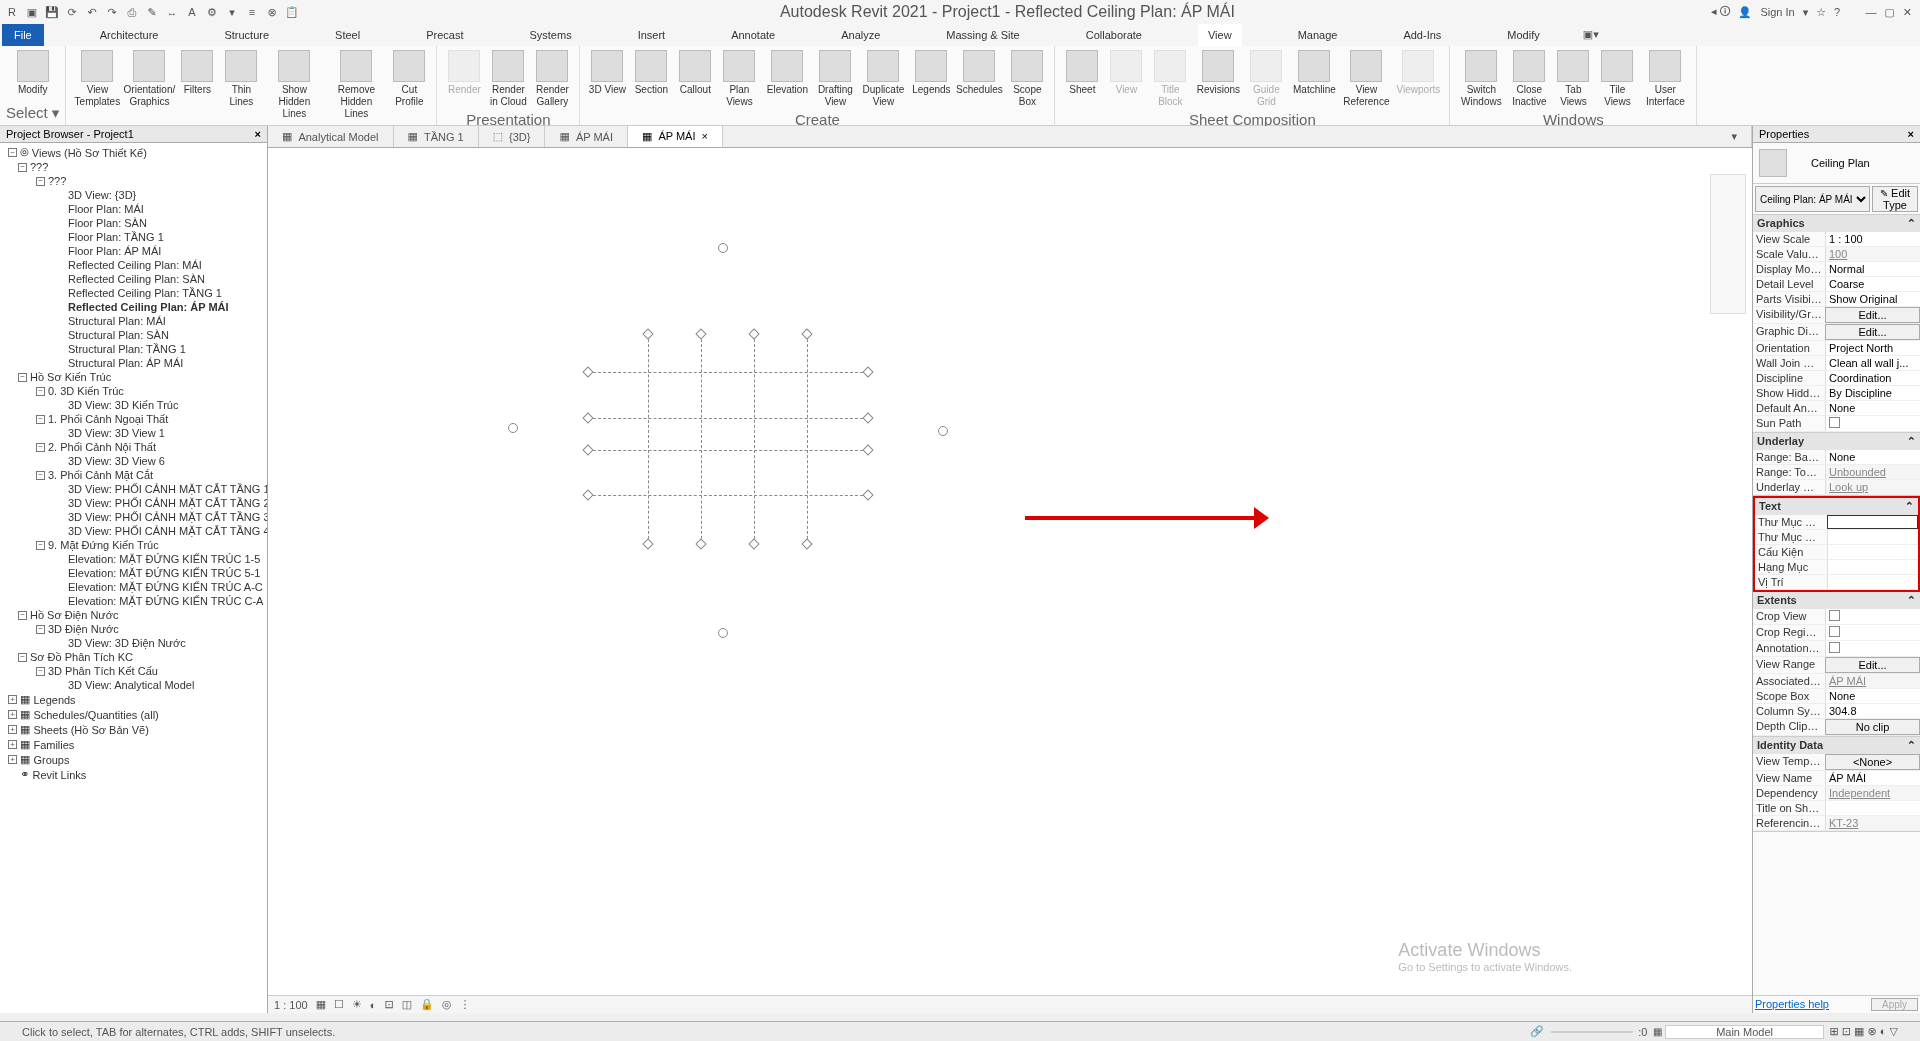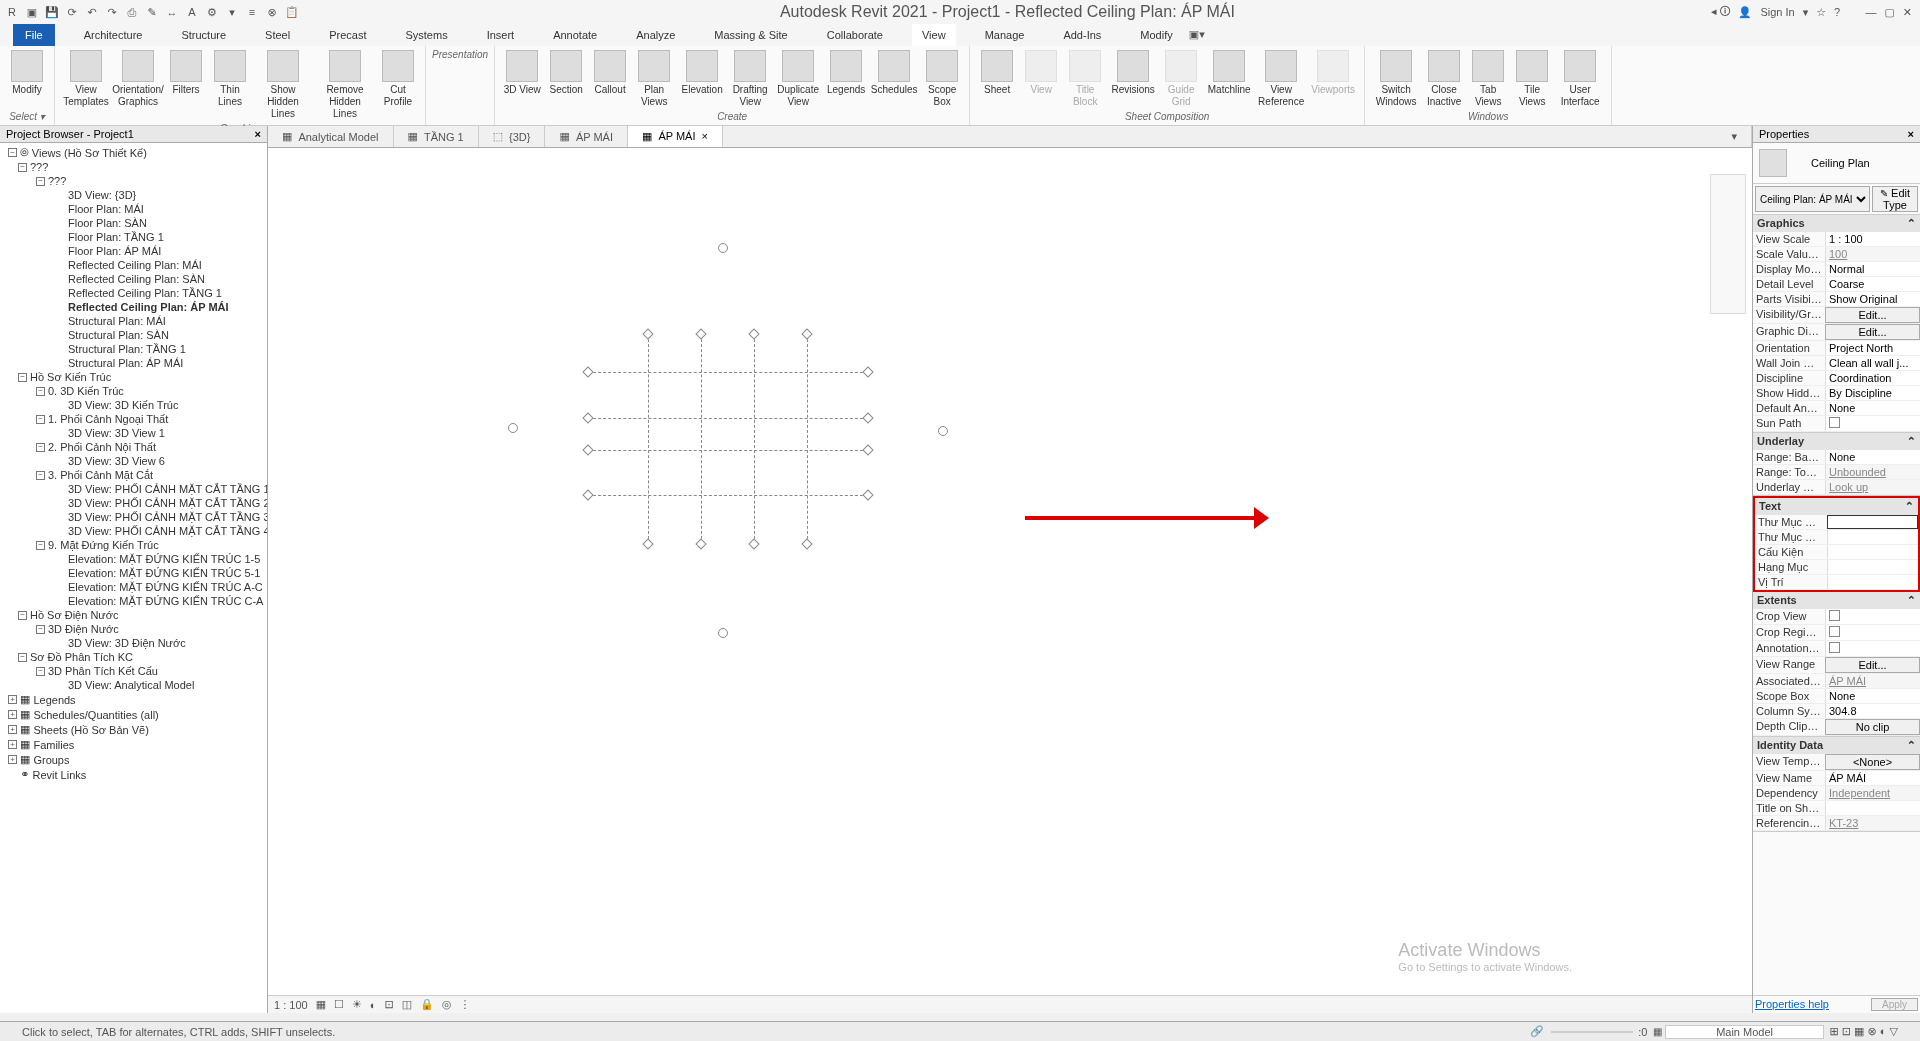--- a/index.html
+++ b/index.html
@@ -2,36 +2,36 @@
 <html><head>
 <meta charset="utf-8">
 <style>
 * { margin:0; padding:0; box-sizing:border-box; font-family:"Segoe UI",Arial,sans-serif; font-size:11px; }
 body { background:#f0f0f0; width:1920px; height:1041px; overflow:hidden; position:relative; }
 .titlebar { height:24px; background:#f5f5f5; display:flex; align-items:center; }
 .qat { display:flex; gap:4px; padding:0 4px; align-items:center; }
 .qat .ico { width:16px; height:16px; display:flex; align-items:center; justify-content:center; color:#555; cursor:pointer; }
 .app-title { flex:1; text-align:center; color:#555; font-size:16px; }
 .win-right { display:flex; gap:8px; align-items:center; padding-right:8px; color:#555; }
-.menubar { height:22px; background:#f5f5f5; display:flex; align-items:stretch; padding-left:13px; }
+.menubar { height:22px; background:#f5f5f5; display:flex; align-items:stretch; padding-left:2px;gap:27px; }
 .file-tab { background:#1a5fb4; color:#fff; padding:4px 12px; display:flex; align-items:center; cursor:pointer; }
 .menu-tab { padding:4px 10px; display:flex; align-items:center; cursor:pointer; color:#333;margin-left:19px; }
 .menu-tab.active { background:#fff; }
 .ribbon { height:80px; background:#fafafa; border-bottom:1px solid #ccc; display:flex; }
 .rgrp { display:flex; flex-direction:column; align-items:center; border-right:1px solid #ddd; padding:2px 6px; justify-content:space-between; }
 .rgrp-btns { display:flex; gap:2px; flex:1; align-items:flex-start; }
 .rbtn { display:flex; flex-direction:column; align-items:center; width:50px; cursor:pointer; padding:2px; }
 .rbtn.wide { width:60px; }
 .rbtn.narrow { width:42px; }
 .rbtn .ico { width:24px; height:24px; background:#ddd; border:1px solid #bbb; margin-bottom:2px; }
 .rbtn .ico.lg { width:32px; height:32px; }
 .rbtn span { text-align:center; line-height:12px; font-size:10px; color:#333; }
 .rbtn.disabled span { color:#aaa; }
 .rbtn.disabled .ico { opacity:0.4; }
-.rgrp-lbl { font-size:10px; color:#666; padding:1px 0;font-style:italic; }
+.rgrp-lbl { font-size:15px; color:#666; padding:1px 0; }
 .workspace { position:absolute; top:126px; bottom:28px; left:0; right:0; display:flex; }
 .pbrowser { width:268px; background:#fff; border-right:1px solid #aaa; display:flex; flex-direction:column; }
 .panel-title { background:#e8e8e8; border-bottom:1px solid #aaa; padding:2px 6px; display:flex; justify-content:space-between; align-items:center; }
 .panel-title .x { cursor:pointer; font-weight:bold; }
 .tree { flex:1; overflow:auto; padding:2px 0; }
 .tnode { padding:1px 0 1px 8px; white-space:nowrap; cursor:pointer; color:#333; display:flex; align-items:center; gap:3px; }
 .tnode.bold { font-weight:bold; }
 .tnode .tw { width:9px; height:9px; border:1px solid #777; display:inline-flex; align-items:center; justify-content:center; font-size:8px; line-height:8px; color:#555; }
 .tnode.l1 { padding-left:18px; }
 .tnode.l2 { padding-left:36px; }
@@ -170,20 +170,36 @@
         </div>
       <div class="rbtn narrow">
           <div class="ico lg"></div>
           <span>Cut
 Profile</span>
         </div>
     </div>
     <div class="rgrp-lbl">Graphics</div>
   </div>
   <div class="rgrp">
+    <div class="rgrp-btns">
+      <div class="rbtn narrow disabled">
+          <div class="ico lg"></div>
+          <span>Render</span>
+        </div>
+      <div class="rbtn narrow">
+          <div class="ico lg"></div>
+          <span>Render
+in Cloud</span>
+        </div>
+      <div class="rbtn narrow">
+          <div class="ico lg"></div>
+          <span>Render
+Gallery</span>
+        </div>
+    </div>
     <div class="rgrp-lbl">Presentation</div>
   </div>
   <div class="rgrp天">
     <div class="rgrp" style="border-right:1px solid #ddd;">
     <div class="rgrp-btns">
       <div class="rbtn narrow">
             <div class="ico lg"></div>
             <span>3D
 View</span>
           </div>

